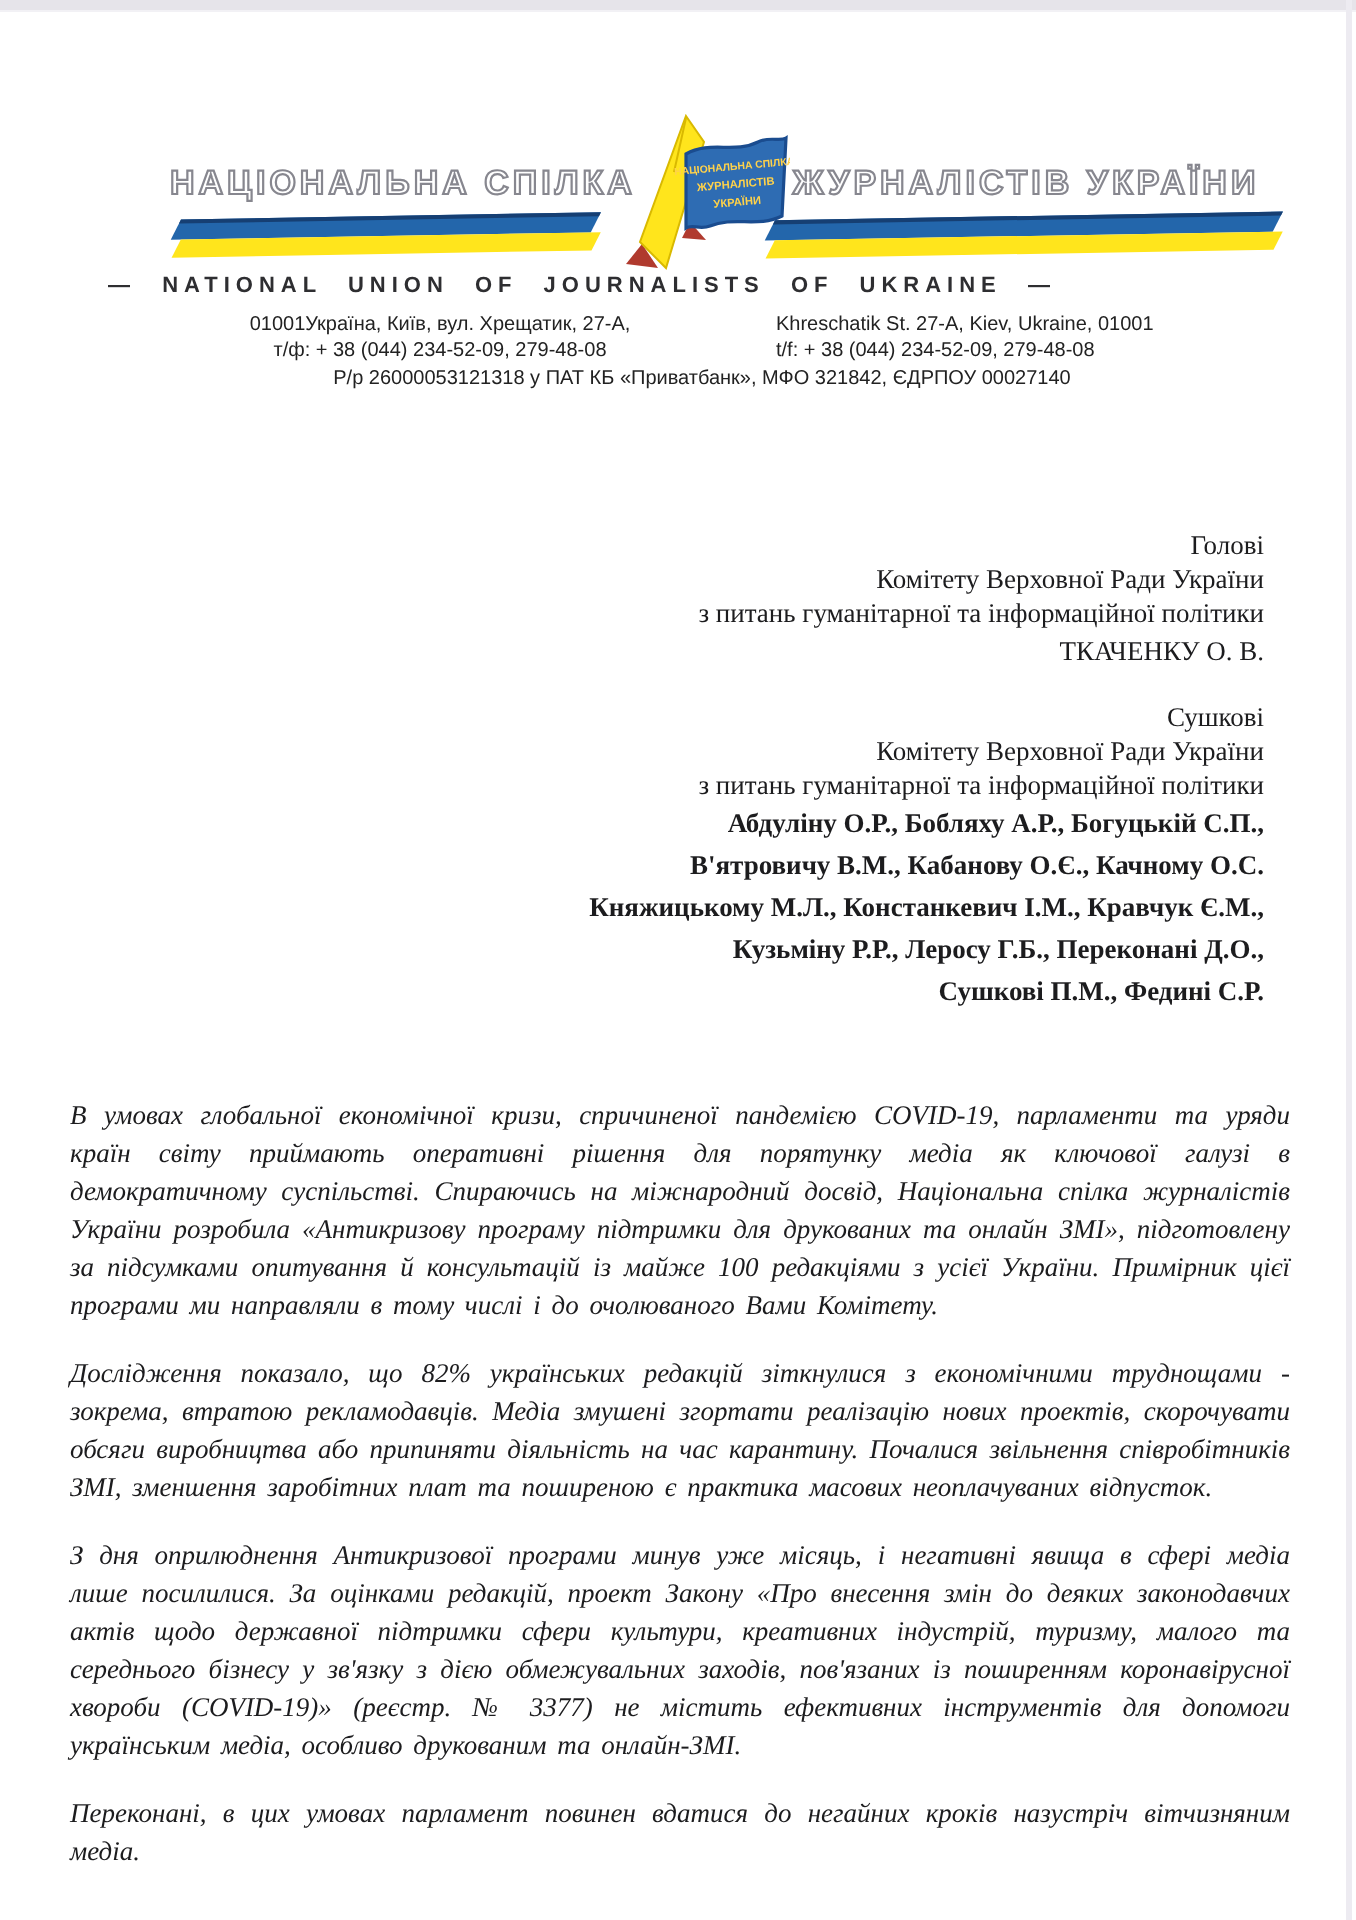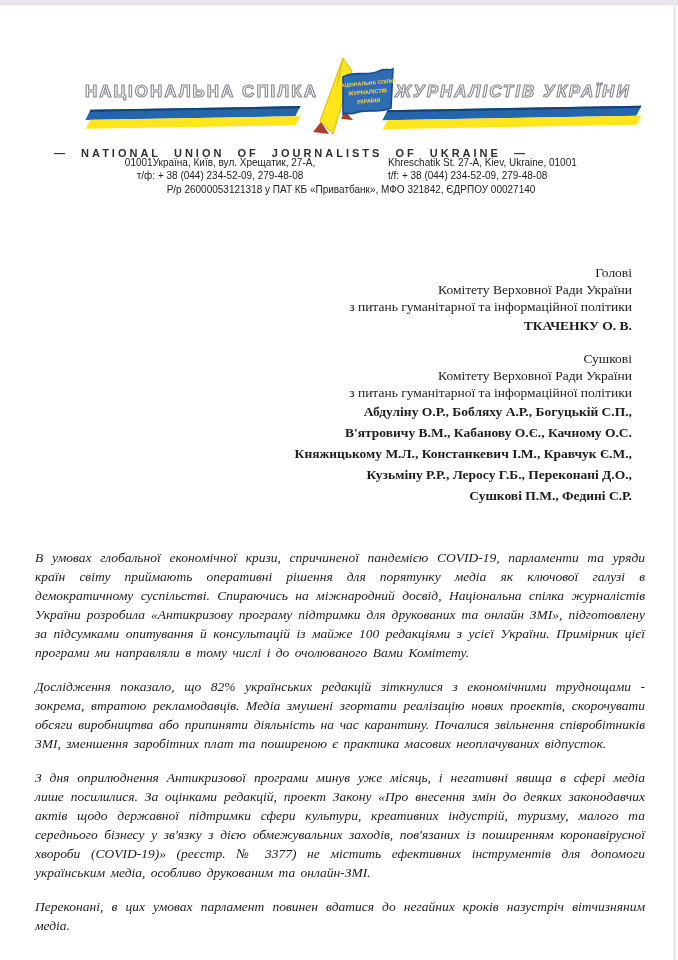--- a/index.html
+++ b/index.html
@@ -13,46 +13,46 @@
 
   
   .outline-text{
     position:absolute; top:82px;
     font-family:"Liberation Sans", sans-serif; font-weight:bold; font-size:17px;
     letter-spacing:2px; text-align:center;
     color:#9a9aa2; -webkit-text-fill-color:#ffffff; -webkit-text-stroke:1.1px #87878f;
     white-space:nowrap;
   }
   .org-left{left:85px;width:212px;}
-  .org-right{left:393px;width:240px;font-style:italic;}
+  .org-right{left:393px;width:240px;}
   .stripe{position:absolute;top:108px;}
   .stripe-left{left:88px;width:210px;transform:rotate(-1deg);}
   .stripe-right{left:385px;width:254px;transform:rotate(-1deg);}
   .bar-blue{height:8px;background:var(--stripe_blue,#2366ab);border-top:2px solid #163f73;transform:skewX(-28deg);}
   .bar-yellow{height:9px;background:var(--stripe_yellow,#ffe51c);transform:skewX(-28deg);}
   .logo{position:absolute;left:283px;top:56px;z-index:3;}
   .eng-line{
     position:absolute;top:137px;left:0;width:582px;text-align:center;
     font-family:"Liberation Sans", sans-serif;font-weight:bold;font-size:11px;
-    letter-spacing:3px;word-spacing:7px;color:#2e2e31;white-space:nowrap;margin-top:10px;
+    letter-spacing:3px;word-spacing:7px;color:#2e2e31;white-space:nowrap;
   }
   .contacts{position:absolute;top:156px;left:0;width:678px;font-family:"Liberation Sans", sans-serif;font-size:10px;line-height:13px;color:#222;}
   .contact-ua{position:absolute;left:95px;width:250px;text-align:center;}
   .contact-en{position:absolute;left:388px;width:240px;text-align:left;}
   .bank{
     position:absolute;top:184px;left:0;width:678px;text-align:center;
     font-family:"Liberation Sans", sans-serif;font-size:10px;color:#222;margin-left:12px;
   }
 
   .ref-line{position:absolute;top:215px;left:47px;font-style:italic;font-size:14.5px;}
 
   .recipients{position:absolute;top:264px;left:180px;right:46px;text-align:right;font-size:13.5px;line-height:17px;}
   .recipient-block{margin-bottom:14px;}
   .recipients .bold{font-weight:bold;line-height:21px;}
-  .recipients .name{font-weight:bold;line-height:21px;}
+  .recipients .name{font-weight:normal;line-height:21px;}
 
   .body-text{
     position:absolute;top:548px;left:35px;right:33px;
     font-size:13.5px;line-height:19px;text-align:justify;word-spacing:2px;font-style:italic;
   }
   .body-text p{margin:0 0 15px 0;}
 </style>
 </head>
 <body>
 

